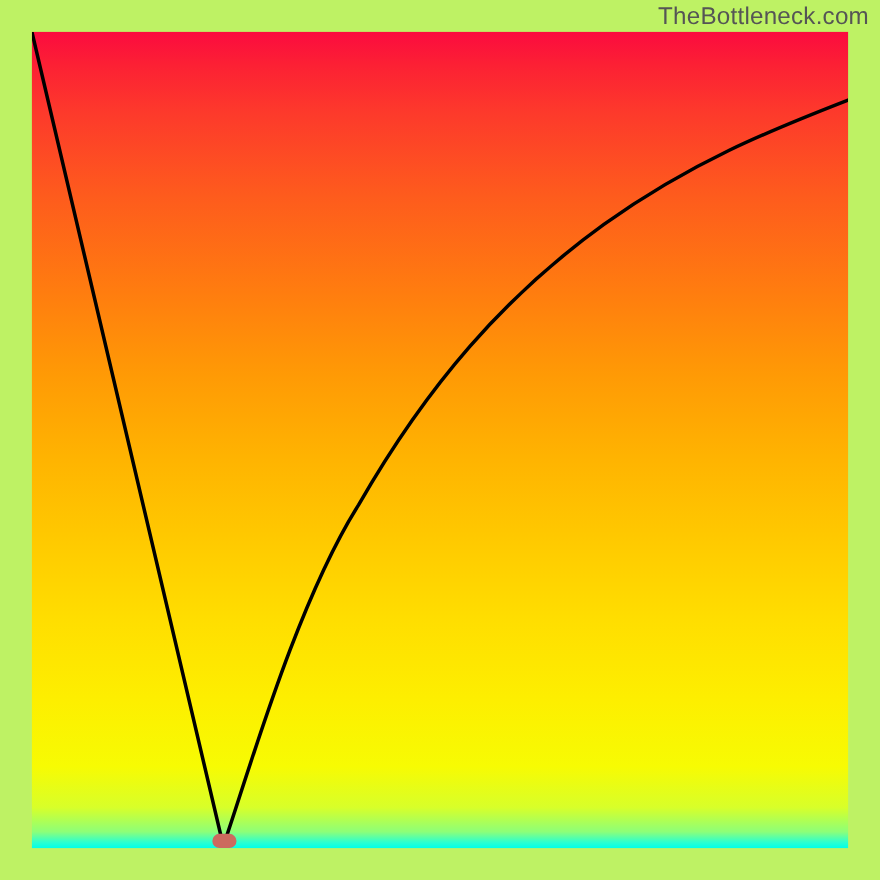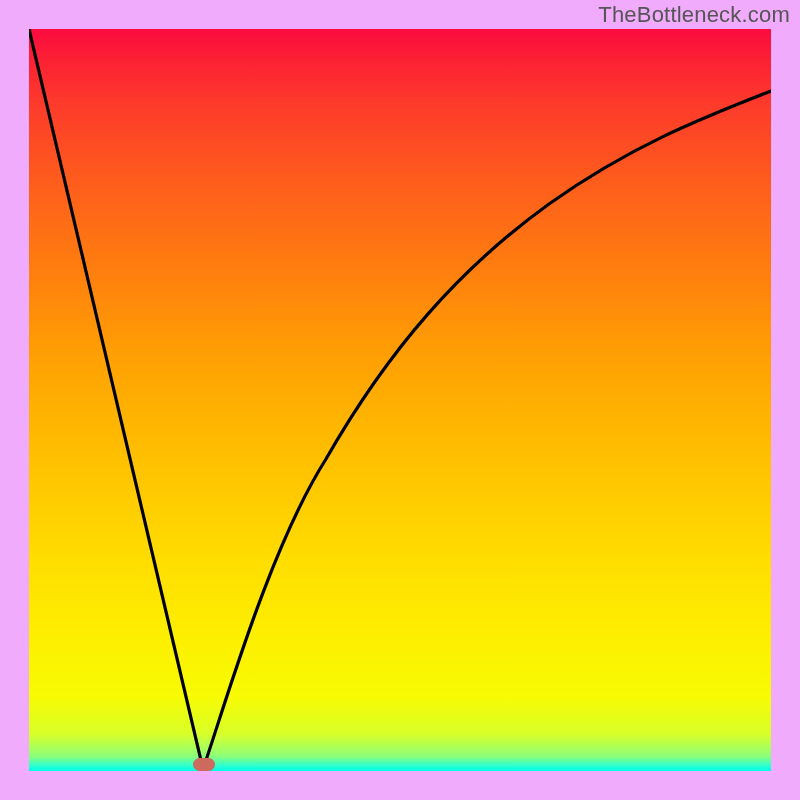--- a/index.html
+++ b/index.html
@@ -8,21 +8,21 @@
     width: 800px;
     height: 800px;
     overflow: hidden;
     background: #000;
     font-family: Arial, Helvetica, sans-serif;
   }
   .frame {
     position: relative;
     width: 800px;
     height: 800px;
-    background: #f0abfc;
+    background: #bef264;
   }
   .plot {
     position: absolute;
     left: 29px;
     top: 29px;
     width: 742px;
     height: 742px;
     
     background: linear-gradient(to bottom,
       #fb0b3f 0%,

